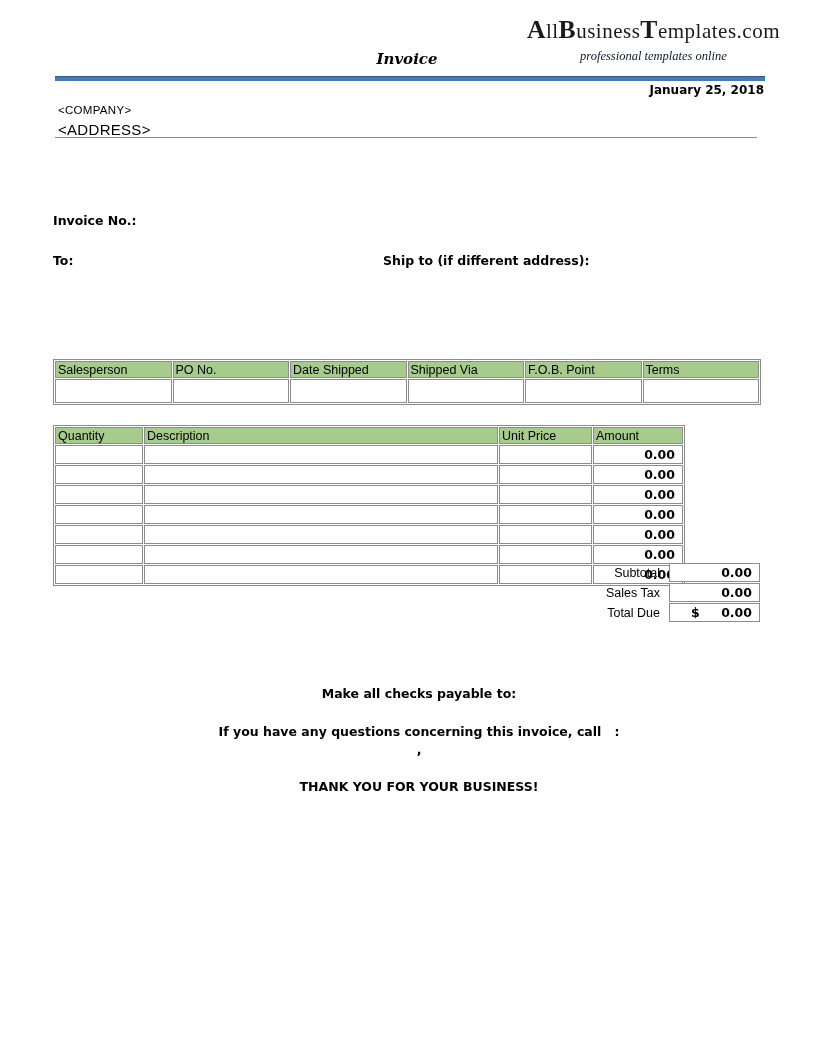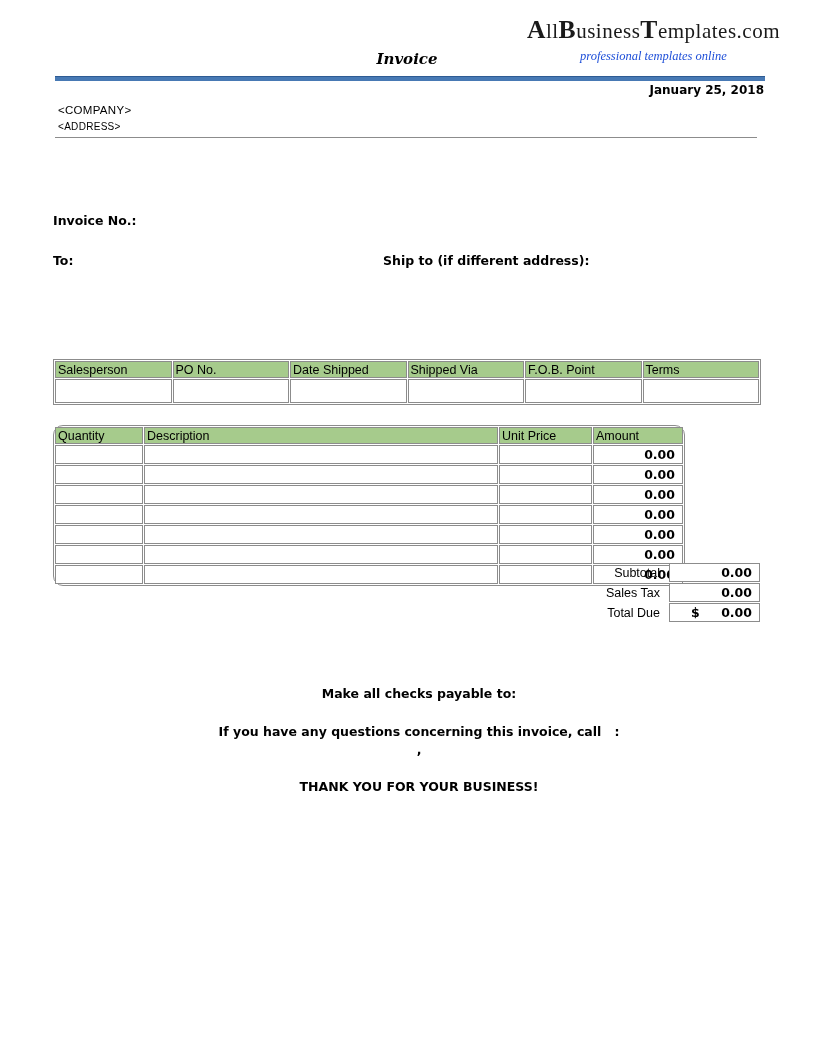--- a/index.html
+++ b/index.html
@@ -27,21 +27,21 @@
     letter-spacing: 0.5px;
     white-space: nowrap;
   }
   .logo-part { display: inline-block; }
   .logo-part::first-letter { font-weight: bold; font-size: 1.22em; }
   .brand-tagline {
     margin-top: 4px;
     font-family: "Liberation Serif", serif;
     font-style: italic;
     font-size: 12.5px;
-    color: #1d4ed8;
+    color: #0f172a;
   }
 
   .doc-title {
     position: absolute;
     left: 52px;
     top: 50px;
     width: 710px;
     text-align: center;
     font-family: "DejaVu Serif", serif;
     font-weight: bold;
@@ -73,21 +73,21 @@
     top: 104px;
     font-family: "Liberation Sans", sans-serif;
     font-size: 11.5px;
     letter-spacing: 0.3px;
   }
   .address-ph {
     position: absolute;
     left: 58px;
     top: 121px;
     font-family: "Liberation Sans", sans-serif;
-    font-size: 10px;
+    font-size: 15px;
     letter-spacing: 0.3px;
   }
   .rule-gray {
     position: absolute;
     left: 55px;
     top: 137px;
     width: 702px;
     height: 1px;
     background: #8c8c8c;
   }
@@ -120,21 +120,21 @@
   }
   table.grid td {
     background: #fff;
     border: 1px solid #8c8c8c;
     font-size: 12.5px;
     padding: 0 5px;
     overflow: hidden;
   }
   .t1 { left: 53px; top: 359px; width: 708px; }
   .t1 td { height: 22px; }
-  .t2 { left: 53px; top: 425px; width: 632px; border-radius: 10px; }
+  .t2 { left: 53px; top: 425px; width: 632px; }
   .t2 td { height: 17px; }
   .t2 td.amount { font-weight: bold; text-align: right; padding-right: 7px; }
 
   table.sum {
     position: absolute;
     left: 53px;
     top: 562px;
     width: 708px;
     border-collapse: separate;
     border-spacing: 1px;

